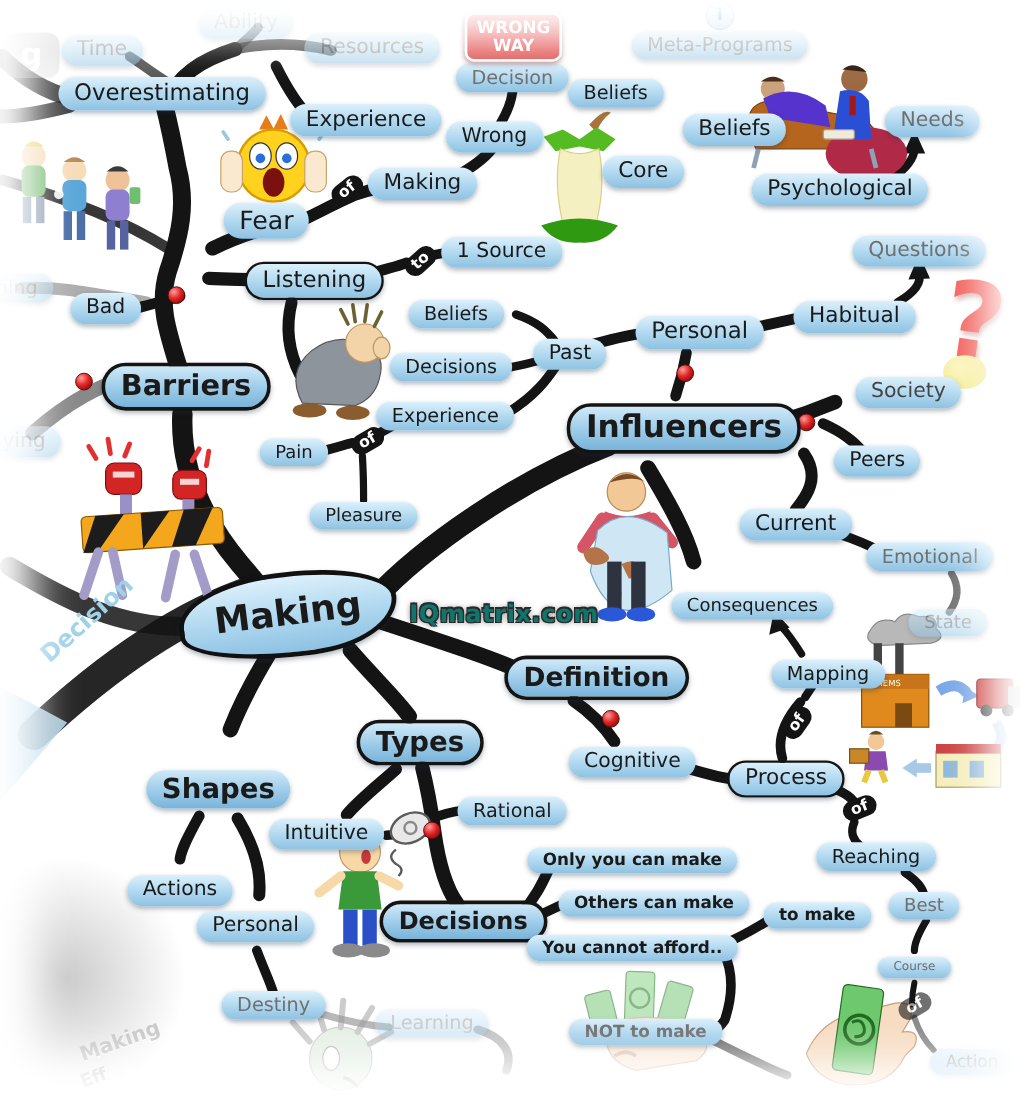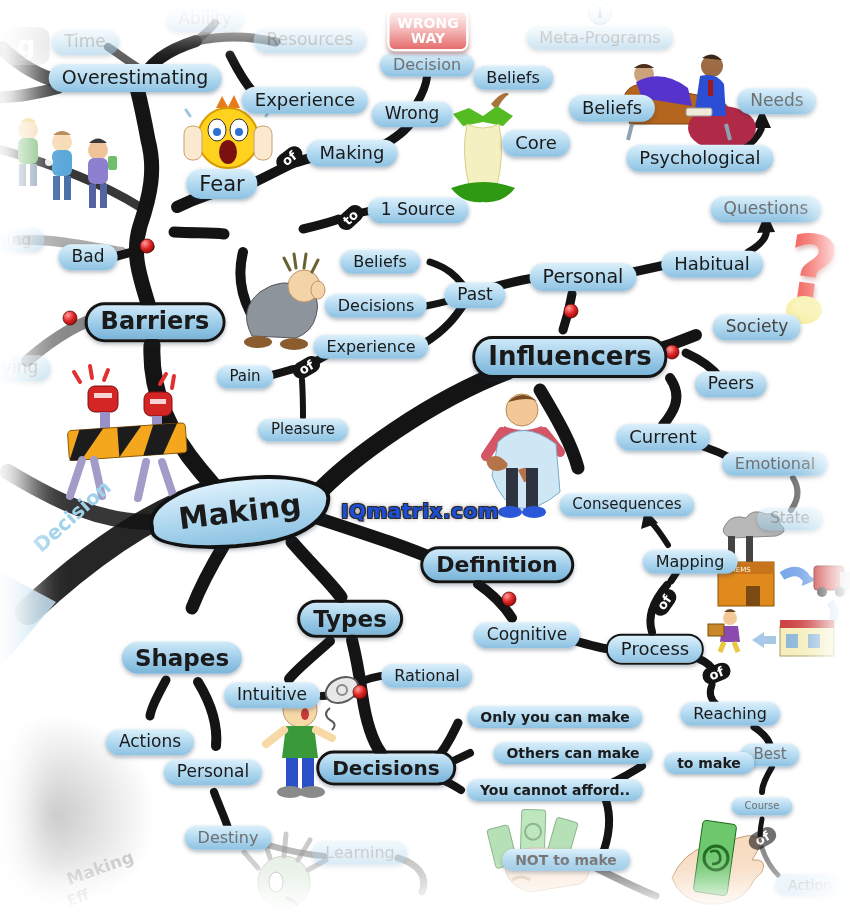--- a/index.html
+++ b/index.html
@@ -7,28 +7,28 @@
        font-family:"DejaVu Sans","Liberation Sans",sans-serif;}
   .map svg.art{position:absolute;left:0;top:0;z-index:1;}
   .node{position:absolute;z-index:2;transform:translate(-50%,-50%);white-space:nowrap;
         background:linear-gradient(180deg,#dcf0fb 0%,#aed7ef 55%,#8ec2e2 100%);
         color:#1a1a1a;padding:3px 13px;border-radius:16px;font-size:17px;
         box-shadow:0 2px 4px rgba(30,50,70,.35);line-height:1.15;}
   .node.maj{font-weight:bold;font-size:24px;border:3px solid #141414;border-radius:20px;
         background:linear-gradient(180deg,#cfe9f8 0%,#9ccbe8 55%,#79b4d9 100%);}
   .node.center{font-size:30px;font-weight:bold;padding:14px 26px;border:4px solid #111;
         border-radius:48% 52% 42% 58% / 55% 45% 60% 40%;}
-  .node.listy{font-weight:bold;font-size:14px;margin-left:28px;}
+  .node.listy{font-weight:bold;font-size:14px;}
   .node.dim{color:#6f6f6f;}
   .node.ghost{opacity:.5;}
   .node.ghost2{opacity:.35;}
   .conn{position:absolute;z-index:2;background:#141414;color:#fff;font-weight:bold;
         font-size:13px;padding:1px 7px;border-radius:9px;white-space:nowrap;}
   .txt{position:absolute;z-index:2;transform:translate(-50%,-50%);white-space:nowrap;}
-  .watermark{color:#1d4ed8;font-size:20px;font-weight:bold;letter-spacing:.5px;
+  .watermark{color:#0f766e;font-size:20px;font-weight:bold;letter-spacing:.5px;
         text-shadow:1px 1px 0 #2a2a2a,-1px -1px 0 #2a2a2a,1px -1px 0 #2a2a2a,
         -1px 1px 0 #2a2a2a,0 0 5px #444;}
   .ghost-blue{color:#9fd2ea;font-weight:bold;font-size:20px;}
   .ghost-gray{color:#c9c9c9;font-weight:bold;font-size:17px;text-shadow:0 1px 1px #fff;}
   .qmark{font-size:88px;font-weight:bold;color:#f2615c;text-shadow:2px 3px 4px rgba(150,30,30,.35);}
   .qdot{position:absolute;z-index:2;width:36px;height:28px;border-radius:50%;
         background:radial-gradient(circle at 35% 35%,#fbf6c0,#f1e87e);}
   .sign{position:absolute;z-index:2;transform:translate(-50%,-50%);text-align:center;
         background:linear-gradient(180deg,#f49a9a,#e25b5b);border:2px solid #fff;
         border-radius:8px;padding:4px 8px;color:#fff;font-weight:bold;font-size:14px;
@@ -370,20 +370,21 @@
   <div class="txt qmark" style="left:812px;top:268px;transform:translate(-50%,-50%) rotate(8deg)">?</div>
   <div class="qdot" style="left:786px;top:296px"></div>
 
   <div class="node" style="left:712px;top:264px;font-size:18px">Habitual</div>
   <div class="node" style="left:583px;top:277px;font-size:19px">Personal</div>
   <div class="node" style="left:475px;top:295px;font-size:17px">Past</div>
   <div class="node" style="left:380px;top:262px;font-size:16px">Beliefs</div>
   <div class="node" style="left:376px;top:306px;font-size:16px">Decisions</div>
   <div class="node" style="left:371px;top:347px;font-size:16px">Experience</div>
 
+  <div class="node" style="left:262px;top:234px;font-size:19px;border:2px solid #141414">Listening</div>
   <div class="conn" style="left:336px;top:209px;transform:rotate(-42deg)">to</div>
   <div class="node" style="left:418px;top:210px;font-size:17px">1 Source</div>
   <div class="node" style="left:88px;top:257px;font-size:17px">Bad</div>
   <div class="node maj" style="left:155px;top:322px">Barriers</div>
   <div class="node dim ghost" style="left:14px;top:240px;font-size:16px">ning</div>
   <div class="node dim ghost" style="left:20px;top:368px;font-size:17px">ying</div>
 
   <div class="node" style="left:245px;top:377px;font-size:15px">Pain</div>
   <div class="conn" style="left:292px;top:359px;transform:rotate(-30deg)">of</div>
   <div class="node" style="left:303px;top:430px;font-size:15px">Pleasure</div>

